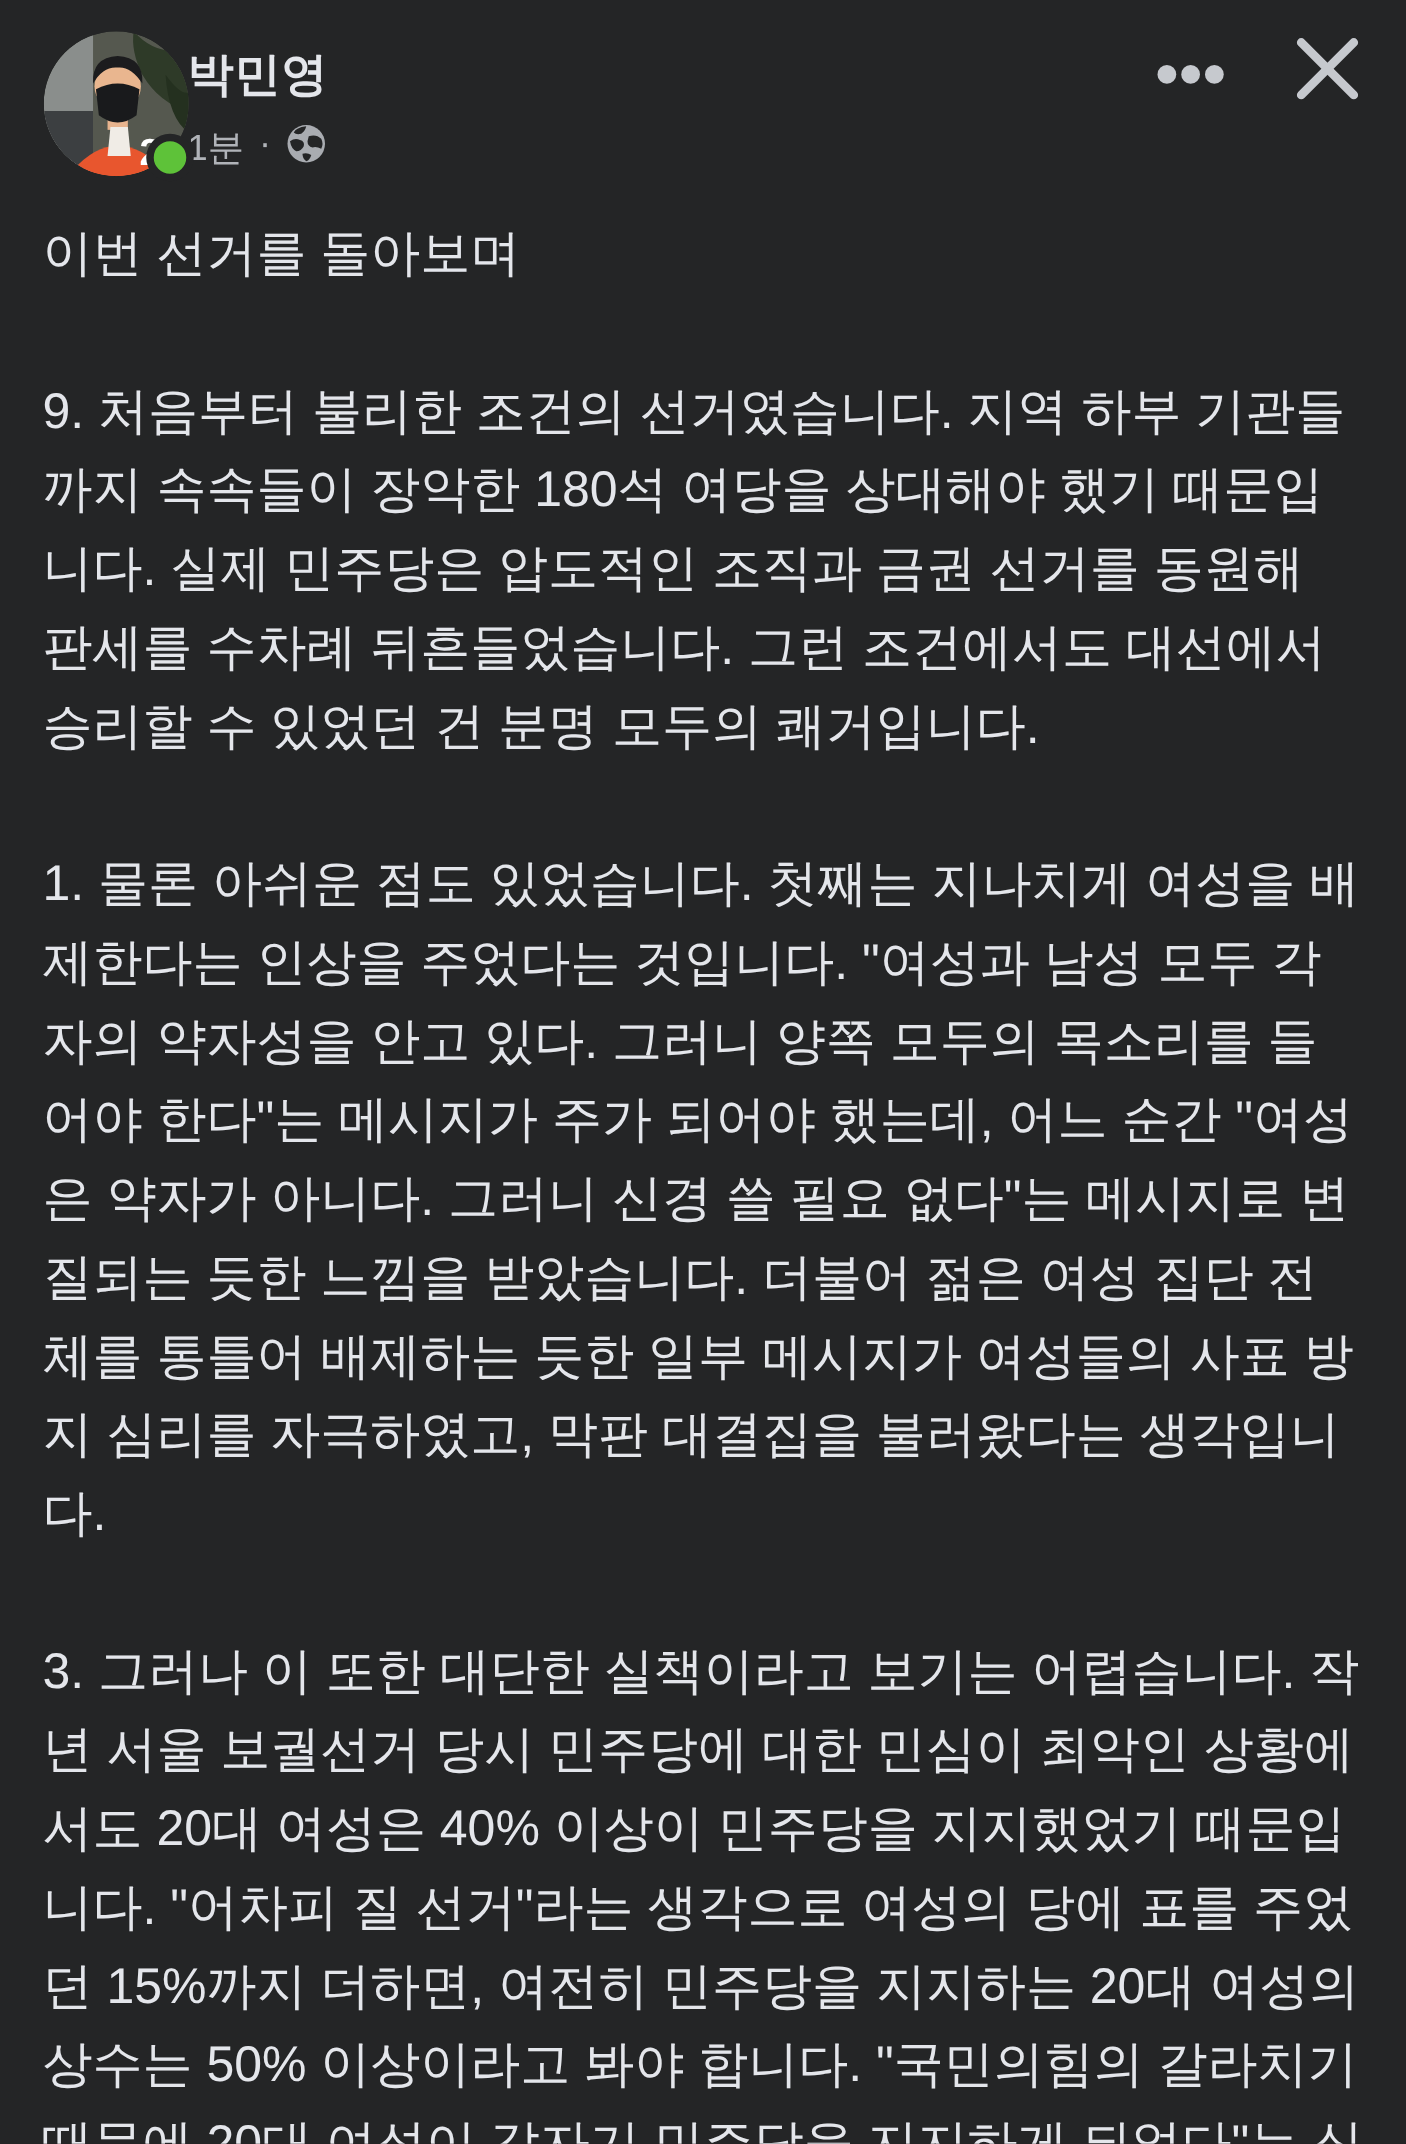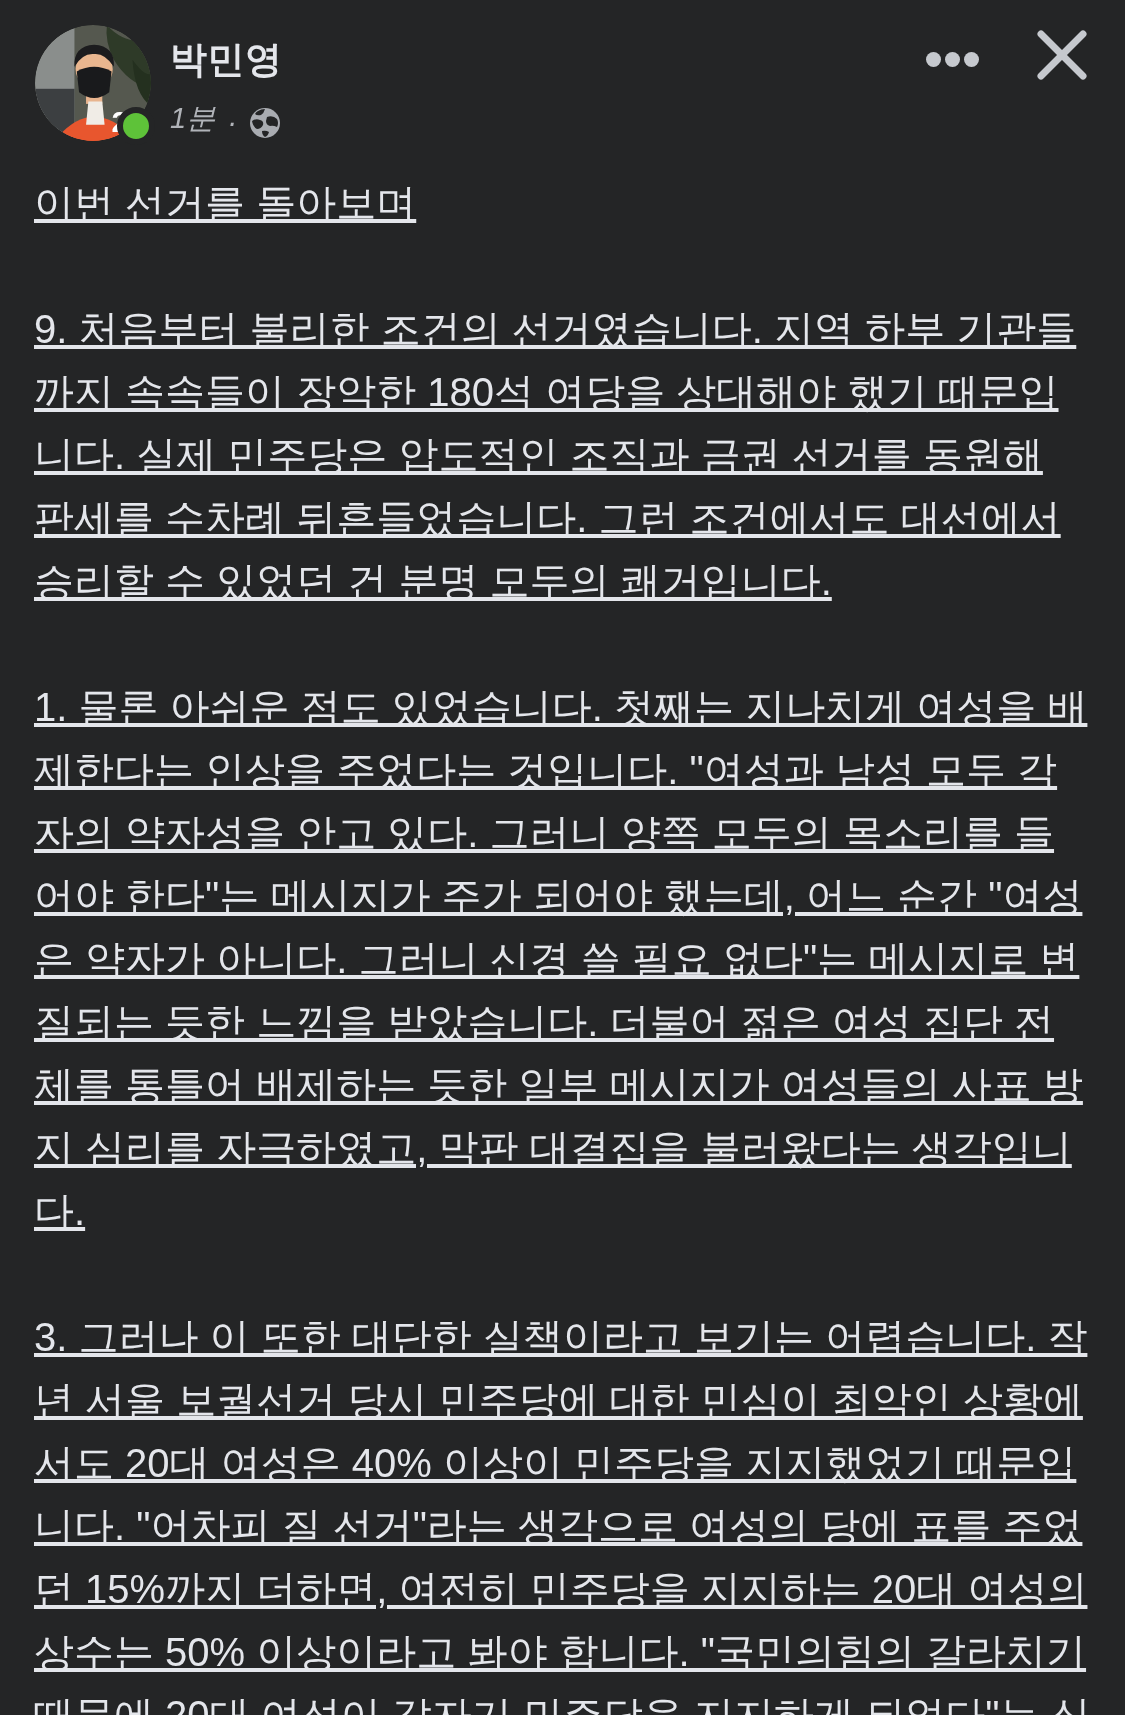--- a/index.html
+++ b/index.html
@@ -8,21 +8,21 @@
     height: 1715px;
     overflow: hidden;
     background: #242526;
     font-family: "Liberation Sans", "DejaVu Sans", sans-serif;
   }
   .post { position: relative; width: 100%; height: 100%; }
 
   
   .post-header {
     position: relative;
-    padding: 25px 38px 0 35px;
+    padding: 25px 38px 0 15px;
     height: 150px;
   }
   .avatar-wrap {
     position: absolute;
     left: 35px; top: 25px;
     width: 116px; height: 116px;
     border-radius: 50%;
     overflow: visible;
     cursor: pointer;
   }
@@ -43,25 +43,24 @@
   .author-name {
     font-size: 37px;
     font-weight: bold;
     color: #e4e6eb;
     letter-spacing: 0.5px;
     cursor: pointer;
   }
   .meta-row {
     margin-top: 14px;
     display: flex;
-    align-items: flex-end;
+    align-items: flex-start;
     gap: 12px;
     font-size: 29px;
     color: #b0b3b8;
-    font-style: italic;
   }
   .meta-sep { font-size: 29px; color: #b0b3b8; }
   .globe { display: inline-flex; align-items: center; }
 
   .header-actions { position: absolute; top: 0; right: 0; }
   .more-btn {
     position: absolute;
     right: 143px; top: 44px;
     width: 60px; height: 30px;
     background: none; border: none; cursor: pointer;
@@ -81,21 +80,21 @@
   
   .post-body {
     margin-top: 22px;
     padding: 0 34px;
     color: #e4e6eb;
     font-size: 40px;
     line-height: 63px;
     word-break: break-all;
     overflow-wrap: anywhere;
   }
-  .post-body p { margin: 0 0 63px 0; text-decoration: underline; }
+  .post-body p { margin: 0 0 63px 0; }
   .post-body p:last-child { margin-bottom: 0; }
 </style>
 </head>
 <body>
 
 <div class="post">
 
   <header class="post-header">
 
     <div class="avatar-wrap">

